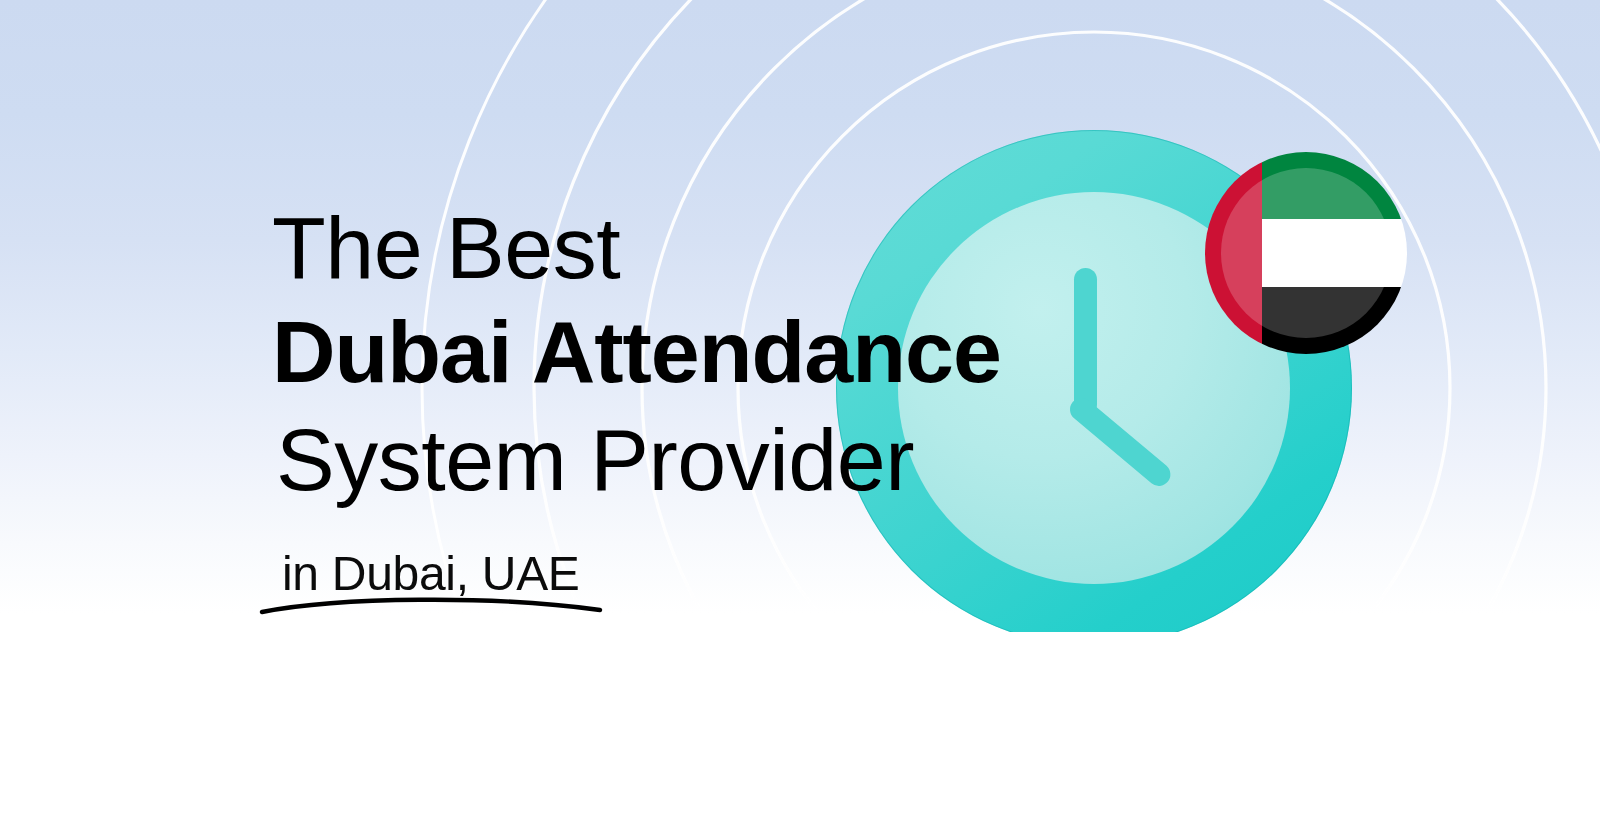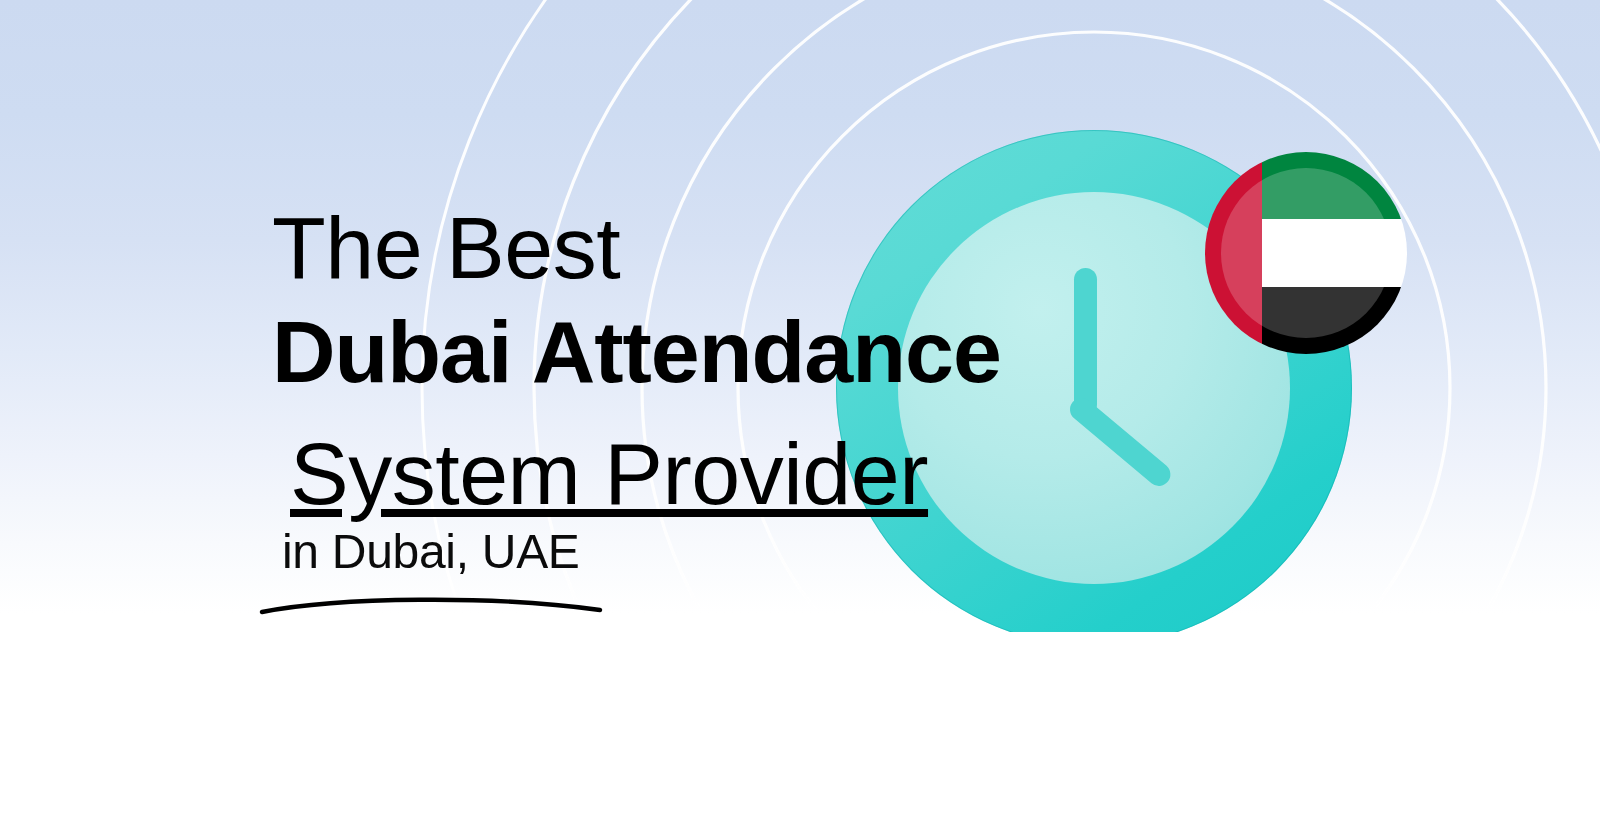--- a/index.html
+++ b/index.html
@@ -153,28 +153,27 @@
     color: #000000;
     margin: 0;
     white-space: nowrap;
   }
   .line-light-2 {
     font-size: 88px;
     font-weight: 300;
     letter-spacing: -0.5px;
     line-height: 104px;
     color: #000000;
-    margin: 18px;
-    white-space: nowrap;
-    text-decoration: underline;
+    margin: 4px;
+    white-space: nowrap;
   }
   .subline {
     position: absolute;
     left: 282px;
-    top: 524px;
+    top: 546px;
     font-size: 48px;
     font-weight: 400;
     letter-spacing: -0.3px;
     color: #0b0b0b;
     margin: 0;
     white-space: nowrap;
   }
   .underline-swoosh {
     position: absolute;
     left: 258px;

